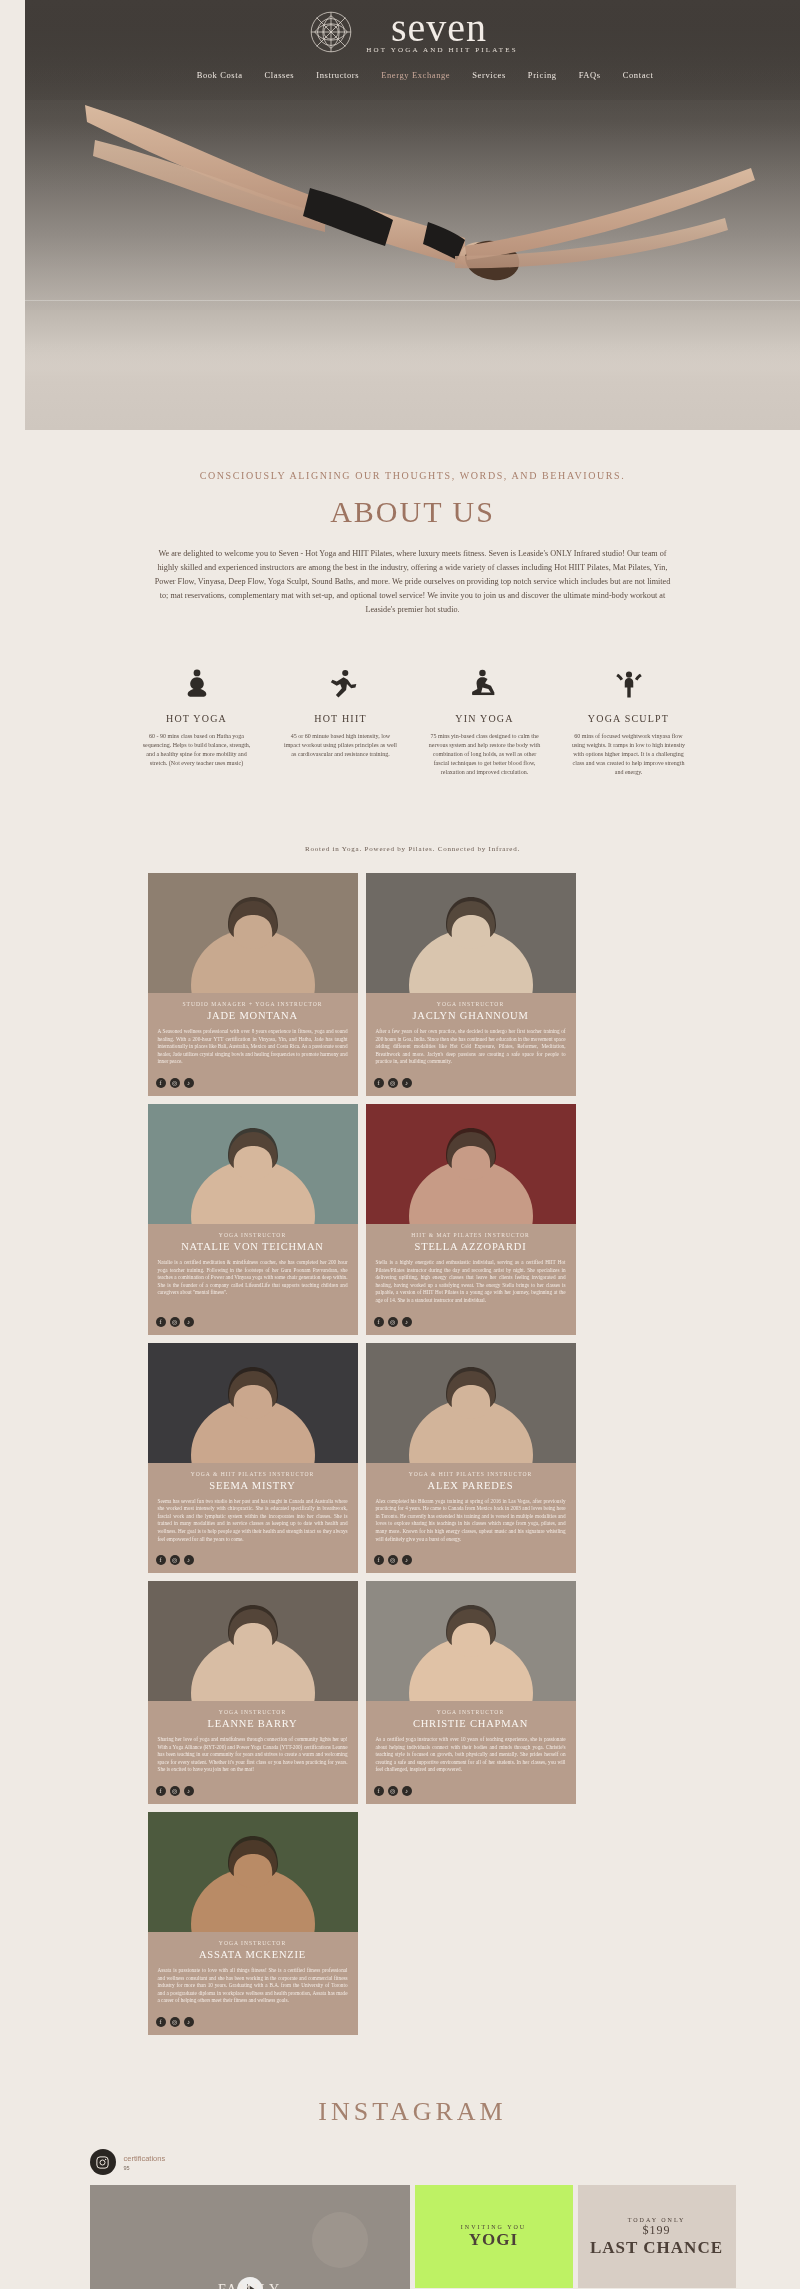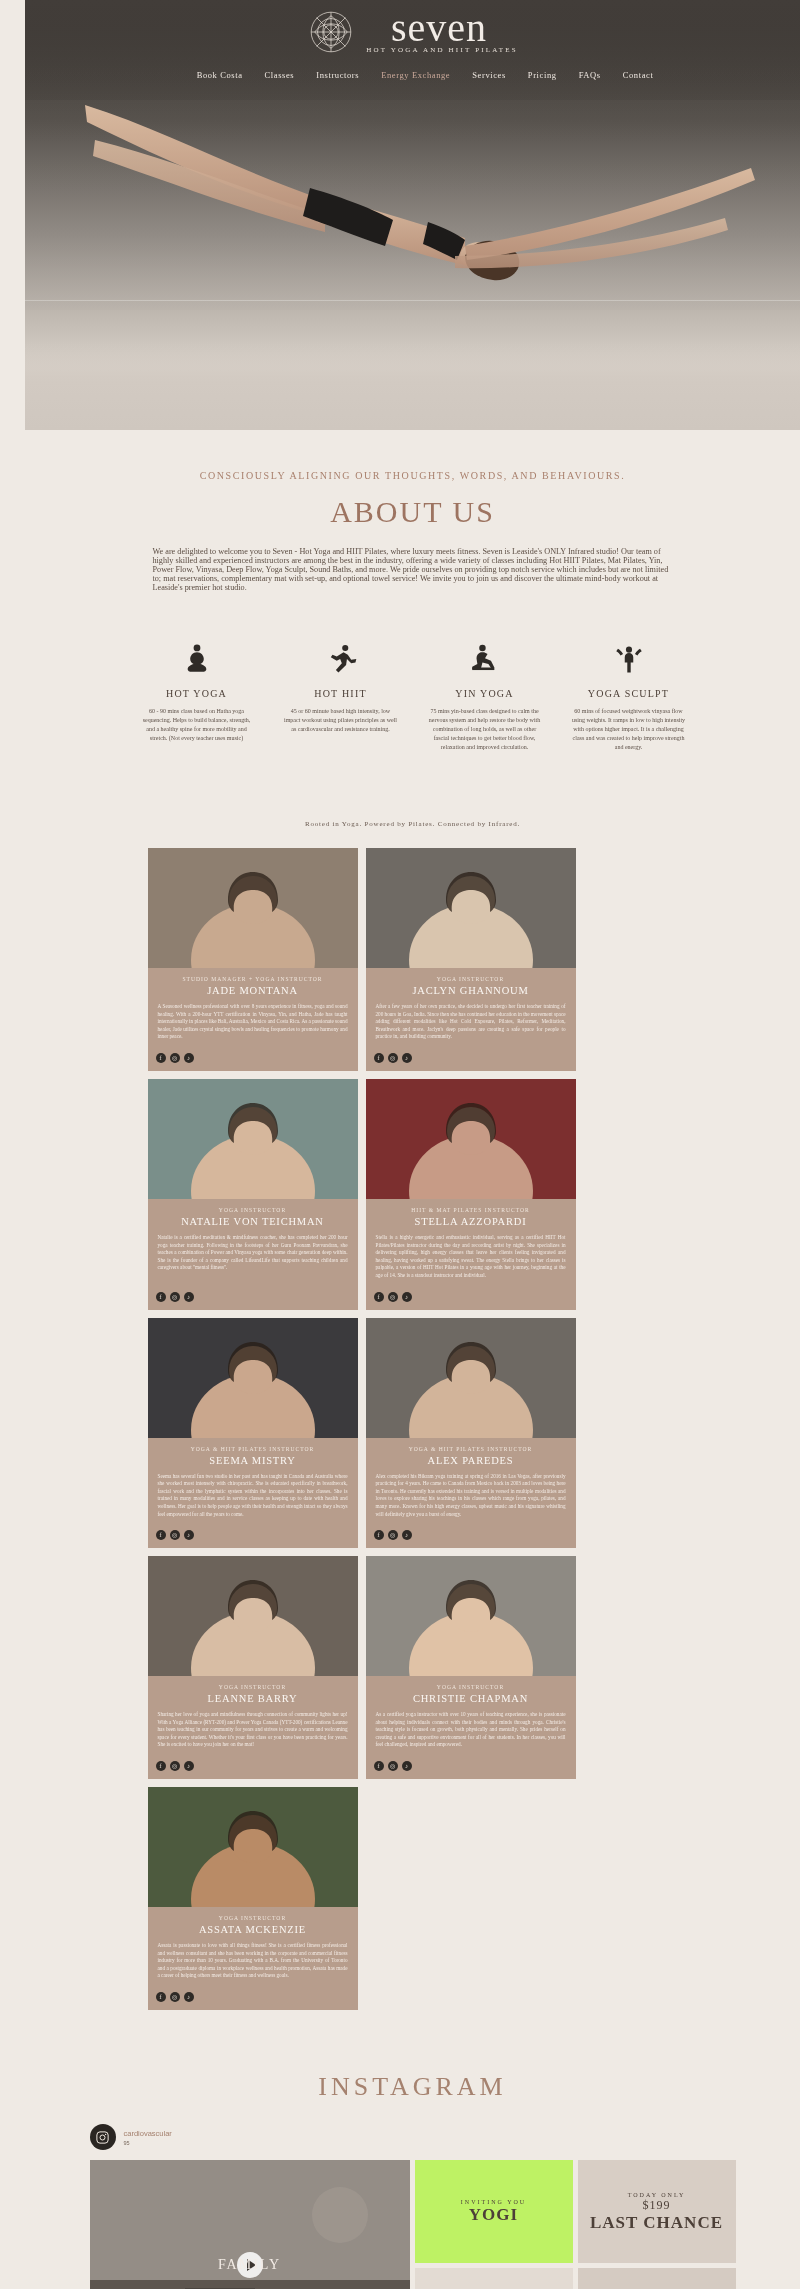--- a/index.html
+++ b/index.html
@@ -102,23 +102,23 @@
     font-size: 30px;
     letter-spacing: 2px;
     margin-top: 14px;
     font-weight: normal;
   }
   .about-body {
     width: 520px;
     margin: 18px auto 0;
     font-family: "Liberation Serif", serif;
     font-size: 8.2px;
-    line-height: 9px;
+    line-height: 14px;
     color: #5b4c42;
-    text-align: left;
+    text-align: center;
   }
 
   
   .classes {
     display: flex;
     justify-content: center;
     gap: 20px;
     margin: 42px auto 0;
     width: 560px;
   }
@@ -570,21 +570,21 @@
     <h2 class="insta-title">INSTAGRAM</h2>
     <div class="insta-handle-row">
       <div class="insta-badge">
         <svg viewBox="0 0 24 24" width="15" height="15" fill="none" stroke="#efe7df" stroke-width="1.6">
           <rect x="3" y="3" width="18" height="18" rx="5"></rect>
           <circle cx="12" cy="12" r="4"></circle>
           <circle cx="17" cy="7" r="1.1" fill="#efe7df" stroke="none"></circle>
         </svg>
       </div>
       <div>
-        <div class="insta-handle">cardiovascular</div>
+        <div class="insta-handle">certifications</div>
         <div class="insta-count">95</div>
       </div>
     </div>
 
     <div class="insta-grid">
       <div class="insta-col-left">
         <div class="insta-big">
           <svg viewBox="0 0 320 210" width="320" height="210" preserveAspectRatio="none">
             <rect width="320" height="210" fill="#948d86"></rect>
             <rect y="120" width="320" height="90" fill="#5d554e"></rect>

